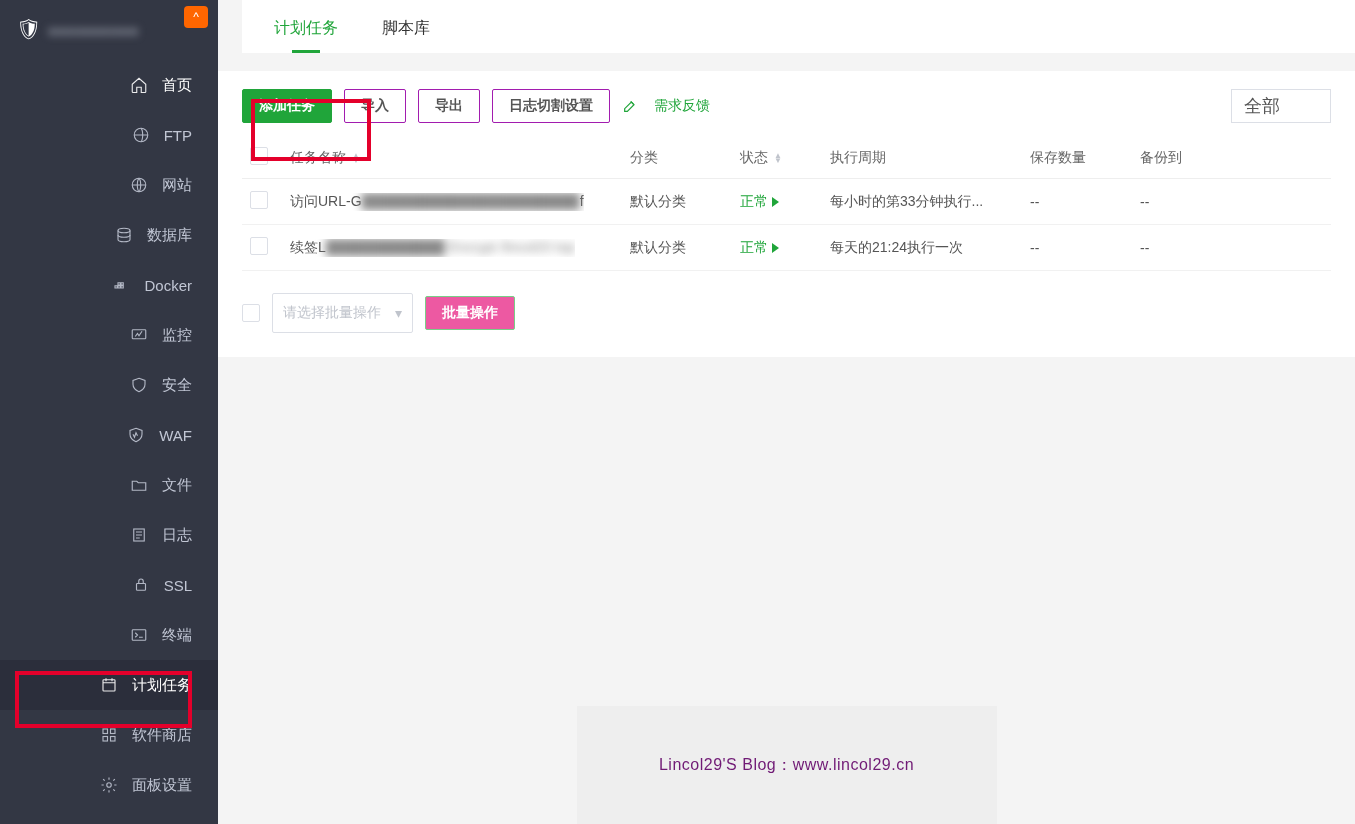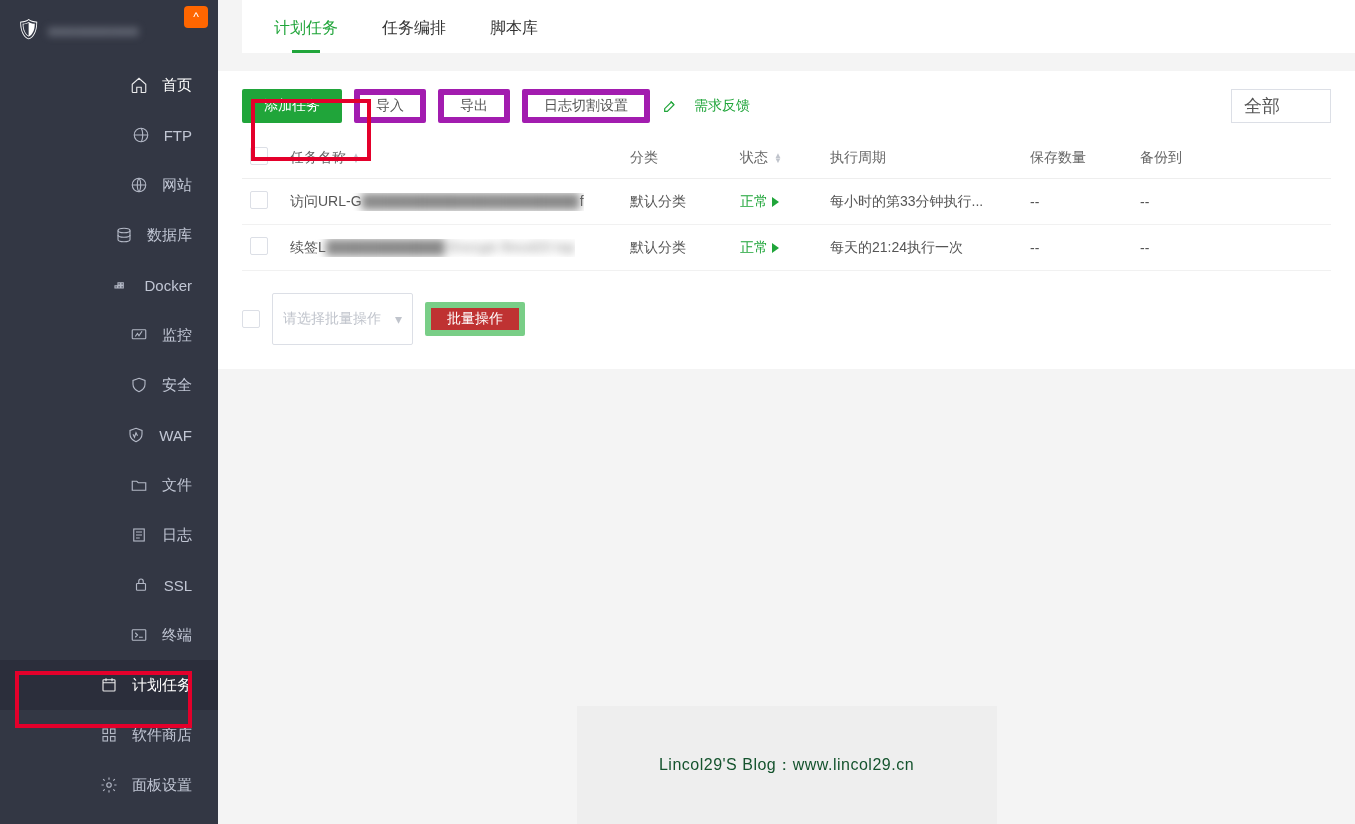--- a/index.html
+++ b/index.html
@@ -25,42 +25,42 @@
     
     .main { flex: 1; background: #f4f4f4; position: relative; }
     .tabs { background: #fff; display: flex; padding: 0 10px; margin: 0 0 18px 0; }
     .tab { padding: 18px 22px 14px; font-size: 16px; color: #333; cursor: pointer; position: relative; }
     .tab.active { color: #20a53a; font-weight: 500; }
     .tab.active::after { content: ''; position: absolute; left: 50%; bottom: 0; transform: translateX(-50%); width: 28px; height: 3px; background: #20a53a; }
     .tabs-left { margin-left: 24px; }
 
     .panel { background: #fff; margin: 0; padding: 18px 24px 24px; }
     .toolbar { display: flex; align-items: center; gap: 12px; margin-bottom: 14px; }
-    .btn { height: 34px; padding: 0 16px; border: 6px solid #a21caf; background: #fff; color: #555; font-size: 14px; border-radius: 2px; cursor: pointer; display: inline-flex; align-items: center; }
+    .btn { height: 34px; padding: 0 16px; border: 1px solid #a21caf; background: #fff; color: #555; font-size: 14px; border-radius: 2px; cursor: pointer; display: inline-flex; align-items: center; font-weight: bold; }
     .btn.primary { background: #20a53a; border-color: #20a53a; color: #fff; }
     .link { color: #20a53a; font-size: 14px; cursor: pointer; display: inline-flex; align-items: center; gap: 16px; }
     .link .ico { width: 16px; height: 16px; display: inline-block; }
     .toolbar-right { margin-left: auto; }
     .select { height: 34px; padding: 0 12px; border: 1px solid #dcdfe6; background: #fff; color: #555; font-size: 18px; min-width: 100px; display: inline-flex; align-items: center; justify-content: space-between; cursor: pointer; }
 
     table { width: 100%; border-collapse: collapse; font-size: 14px; color: #555; }
     thead th { text-align: left; font-weight: 400; color: #666; padding: 10px 8px; border-bottom: 1px solid #eee; }
     tbody td { padding: 12px 8px; border-bottom: 1px solid #f1f1f1; vertical-align: middle; }
     .chk { width: 18px; height: 18px; border: 1px solid #dcdfe6; border-radius: 2px; background: #fff; display: inline-block; cursor: pointer; }
     .sort-ico { display: inline-flex; flex-direction: column; margin-left: 6px; line-height: 5px; font-size: 8px; color: #c0c4cc; vertical-align: middle; }
     .status-ok { color: #20a53a; display: inline-flex; align-items: center; gap: 4px; }
     .play { width: 0; height: 0; border-left: 7px solid #20a53a; border-top: 5px solid transparent; border-bottom: 5px solid transparent; display: inline-block; }
     .blur-span { filter: blur(4px); color: #888; }
 
     .batch-bar { display: flex; align-items: center; gap: 12px; margin-top: 22px; }
-    .batch-sel { height: 52px; padding: 0 10px; border: 1px solid #dcdfe6; color: #c0c4cc; font-size: 14px; min-width: 140px; display: inline-flex; align-items: center; justify-content: space-between; border-radius: 2px; }
+    .batch-sel { height: 40px; padding: 0 10px; border: 1px solid #dcdfe6; color: #c0c4cc; font-size: 14px; min-width: 140px; display: inline-flex; align-items: center; justify-content: space-between; border-radius: 2px; }
     .batch-sel .caret { color: #c0c4cc; margin-left: 14px; }
-    .btn.ghost-primary { background: #b91c1c; border-color: #6bc97b; color: #fff; opacity: .9; }
-
-    .footer-water { position: absolute; bottom: 0; left: 50%; transform: translateX(-50%); width: 420px; height: 118px; background: #eee; display: flex; align-items: center; justify-content: center; color: #14532d; font-size: 16px; letter-spacing: .5px; }
+    .btn.ghost-primary { background: #ec4899; border-color: #6bc97b; color: #fff; opacity: .9; }
+
+    .footer-water { position: absolute; bottom: 0; left: 50%; transform: translateX(-50%); width: 420px; height: 118px; background: #eee; display: flex; align-items: center; justify-content: center; color: #701a75; font-size: 16px; letter-spacing: .5px; }
 
     .truncate { max-width: 330px; white-space: nowrap; overflow: hidden; text-overflow: ellipsis; display: inline-block; vertical-align: middle; }
   </style>
 </head>
 <body>
 
 <div class="sidebar">
   <div class="brand">
     <span class="logo">🛡︎</span>
     <span class="label">●●●●●●●●●●</span>
@@ -200,21 +200,20 @@
         </svg>
       </span>
     <span>面板设置</span>
   </div>
   <div class="scrollbar"></div>
 </div>
 
 <div class="main">
   <div class="tabs tabs-left">
     <div class="tab active"><span>计划任务</span></div>
-    <div class="tab"><span>任务编排</span></div>
     <div class="tab"><span>脚本库</span></div>
   </div>
 
   <div class="panel">
     <div class="toolbar">
       <button class="btn primary">添加任务</button>
       <button class="btn">导入</button>
       <button class="btn">导出</button>
       <button class="btn">日志切割设置</button>
       <span class="link">

